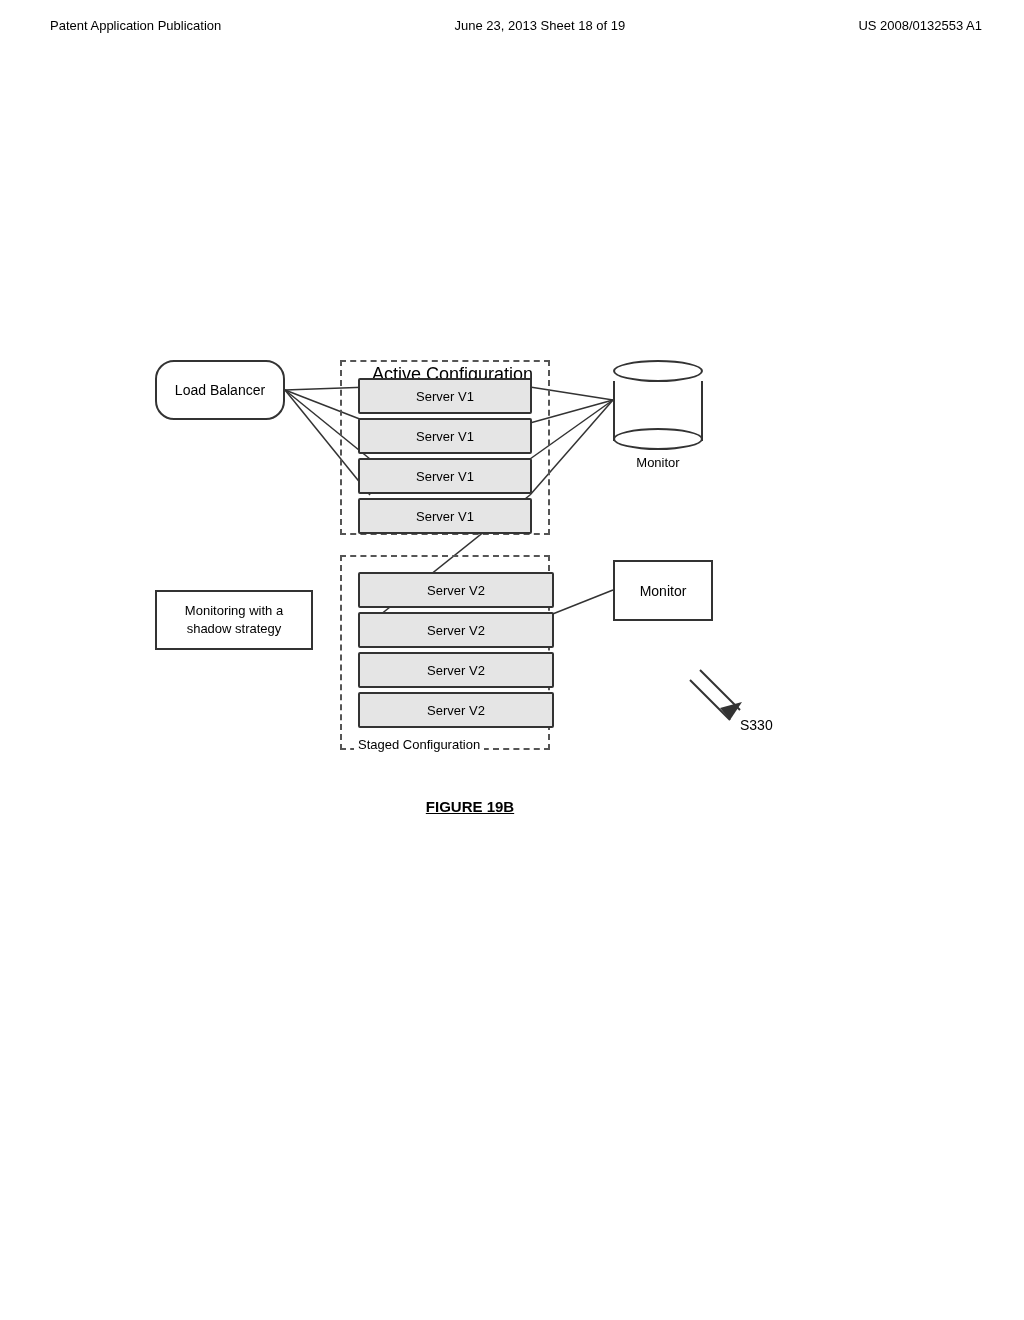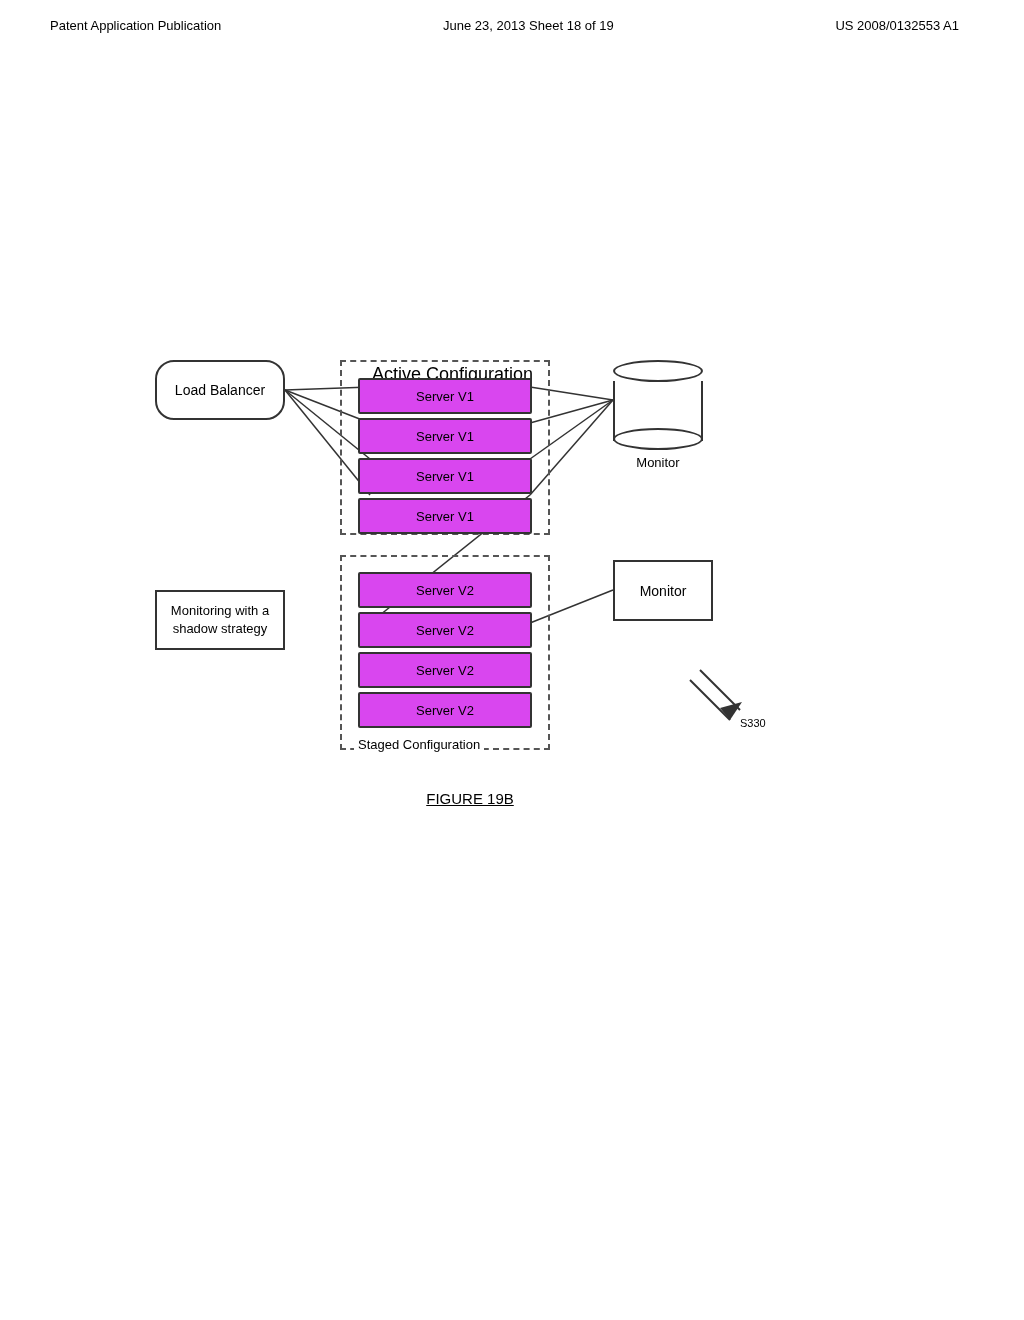--- a/index.html
+++ b/index.html
@@ -9,21 +9,21 @@
       background: #ffffff;
       font-family: Arial, sans-serif;
       font-size: 14px;
       color: #000;
       position: relative;
       overflow: hidden;
     }
     .header {
       display: flex;
       justify-content: space-between;
-      padding: 18px 65px 0 50px;
+      padding: 18px 42px 0 50px;
       font-size: 13px;
     }
     .diagram-area {
       position: absolute;
       top: 160px;
       left: 0;
       right: 0;
       width: 1024px;
     }
     
@@ -37,21 +37,21 @@
       border: 2px solid #333;
       background: #fff;
       display: flex;
       align-items: center;
       justify-content: center;
       text-align: center;
     }
     
     .server-item {
       border: 2px solid #333;
-      background: #d946ef;
+      background: #e5e5e5;
       display: flex;
       align-items: center;
       justify-content: center;
       text-align: center;
       margin-bottom: 4px;
       font-size: 13px;
       height: 36px;
       border-radius: 2px;
     }
     
@@ -85,21 +85,22 @@
       background: #fff;
       position: absolute;
       bottom: -11px;
       left: -2px;
     }
     .figure-caption {
       position: absolute;
       text-align: center;
       font-size: 15px;
       text-decoration: underline;
-      font-weight: normal;
+      font-weight: bold;
+      margin-top: 8px;
     }
     
     .connections-svg {
       position: absolute;
       top: 0;
       left: 0;
       pointer-events: none;
     }
     .label-box {
       position: absolute;
@@ -155,41 +156,41 @@
     <div class="server-item">Server V1</div>
     <div class="server-item">Server V1</div>
     <div class="server-item">Server V1</div>
     <div class="server-item">Server V1</div>
   </div>
 
   <div class="dashed-box" style="left:340px; top:395px; width:210px; height:195px;">
   </div>
   <span style="position:absolute; left:354px; top:577px; font-size:13px; background:#fff; padding:0 4px;">Staged Configuration</span>
 
-  <div style="position:absolute; left:358px; top:412px; width:174px;">
+  <div style="position:absolute; left:358px; top:412px; width:196px;">
     <div class="server-item">Server V2</div>
     <div class="server-item">Server V2</div>
     <div class="server-item">Server V2</div>
     <div class="server-item">Server V2</div>
   </div>
 
   <div class="solid-box" style="left:155px; top:200px; width:130px; height:60px; font-size:14px;border-radius:19px;">Load Balancer</div>
 
   <div class="database" style="left:613px; top:200px;">
     <div class="db-top"></div>
     <div class="db-body">
       <div class="db-bottom-ellipse"></div>
     </div>
   </div>
   <span style="position:absolute; left:613px; top:295px; width:90px; text-align:center; font-size:13px;">Monitor</span>
 
   <div class="solid-box" style="left:613px; top:400px; width:100px; height:61px; font-size:14px;">Monitor</div>
 
-  <div class="label-box" style="left:155px; top:430px; width:130px; min-height:60px; font-size:13px;">
+  <div class="label-box" style="left:155px; top:430px; width:158px; min-height:60px; font-size:13px;">
     <span style="white-space:pre-line;">Monitoring with a
 shadow strategy</span>
   </div>
 
-  <span style="position:absolute; left:740px; top:557px; font-size:11px;">S330</span>
+  <span style="position:absolute; left:740px; top:557px; font-size:14px;">S330</span>
 
   <div class="figure-caption" style="left:390px; top:630px; width:160px;">FIGURE 19B</div>
 
 </div>
 
 </body></html>

